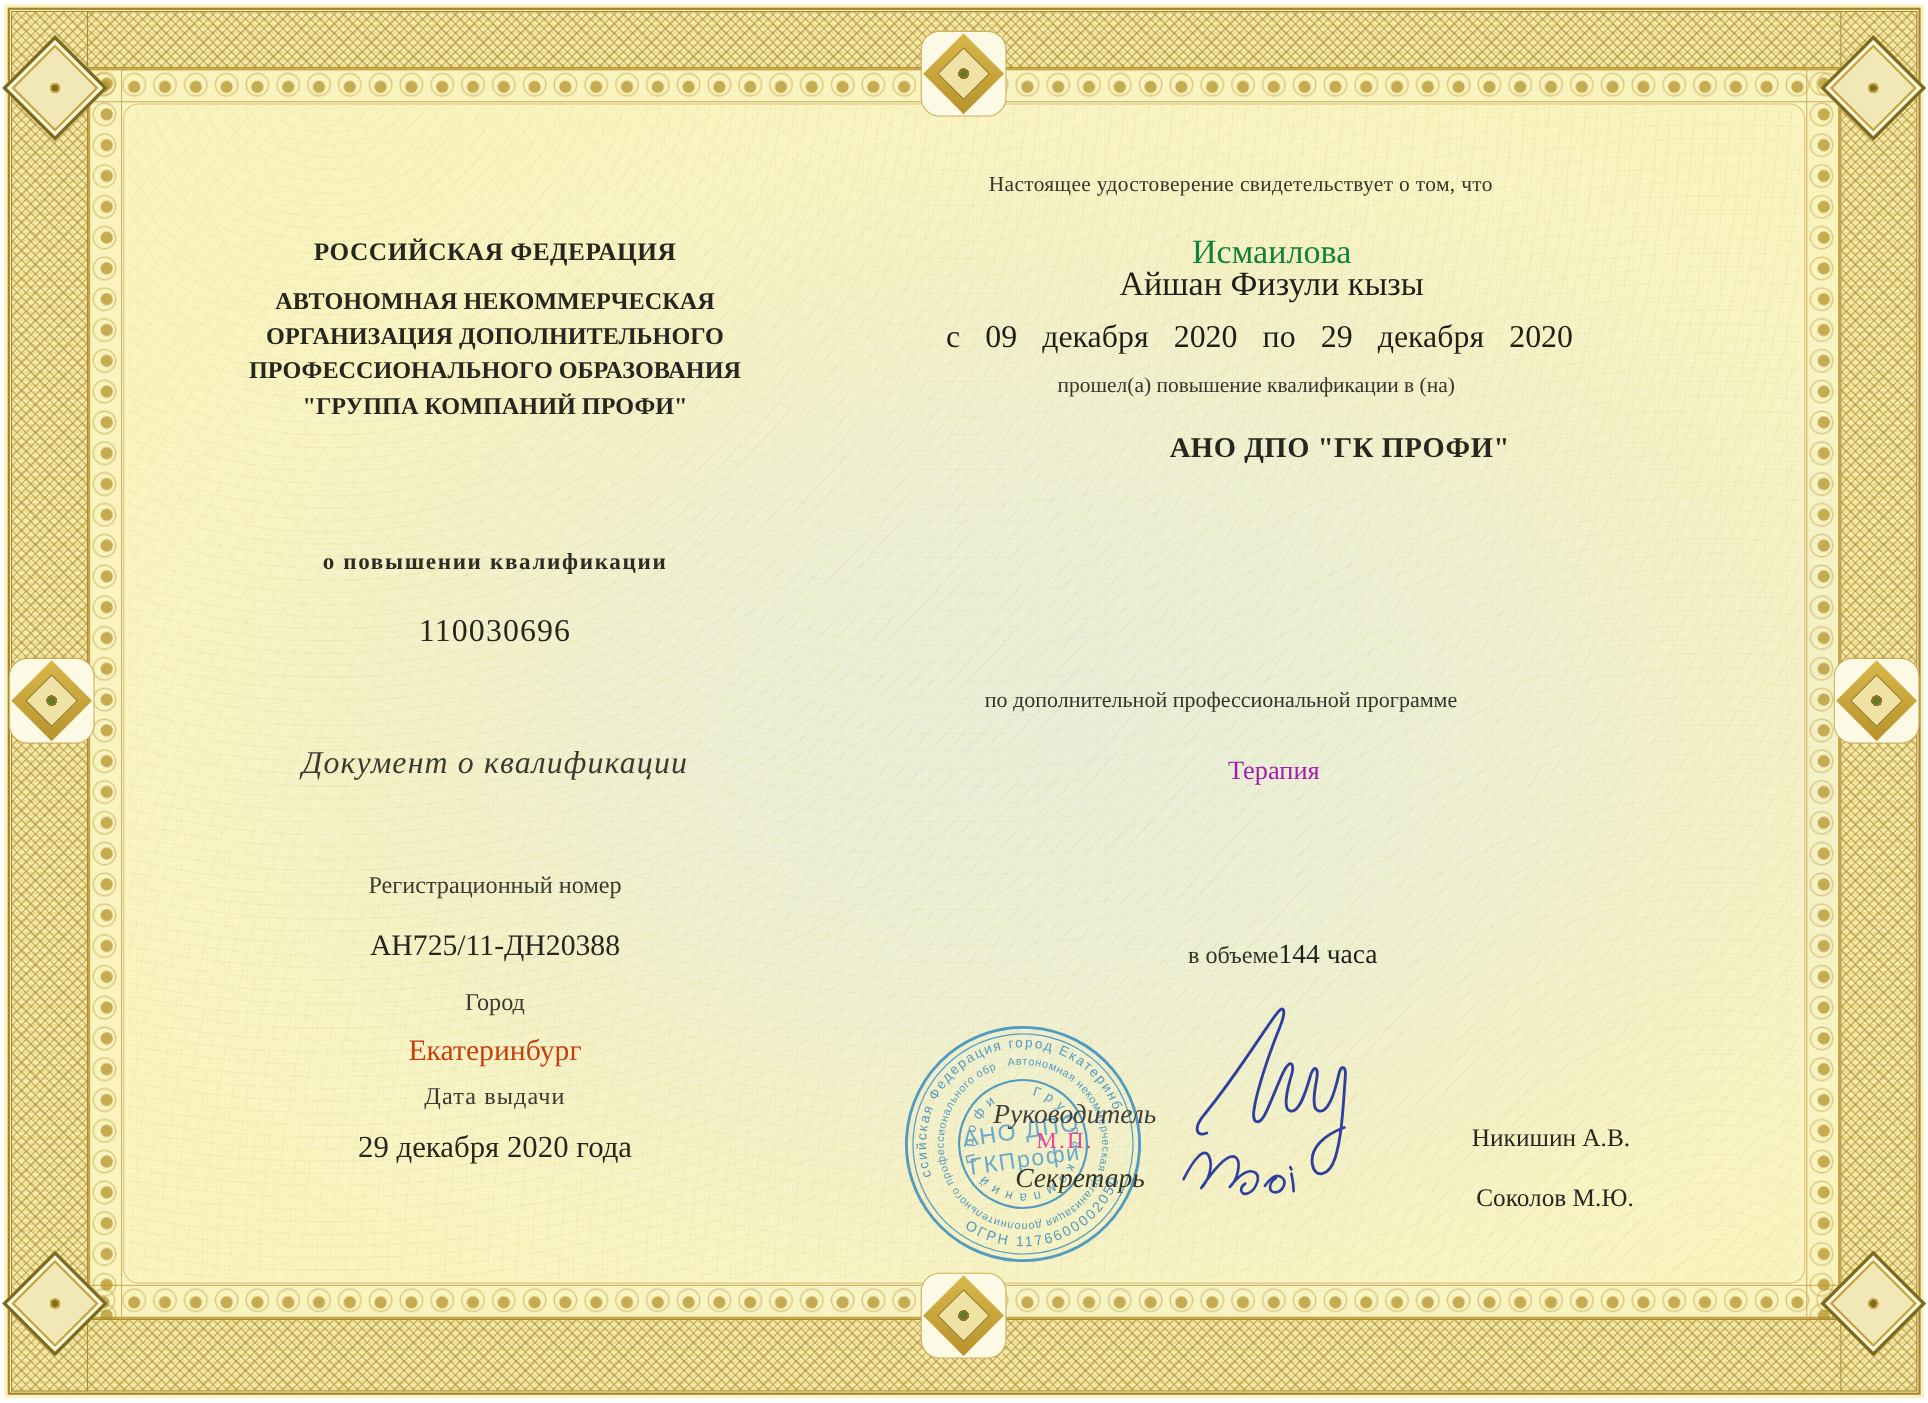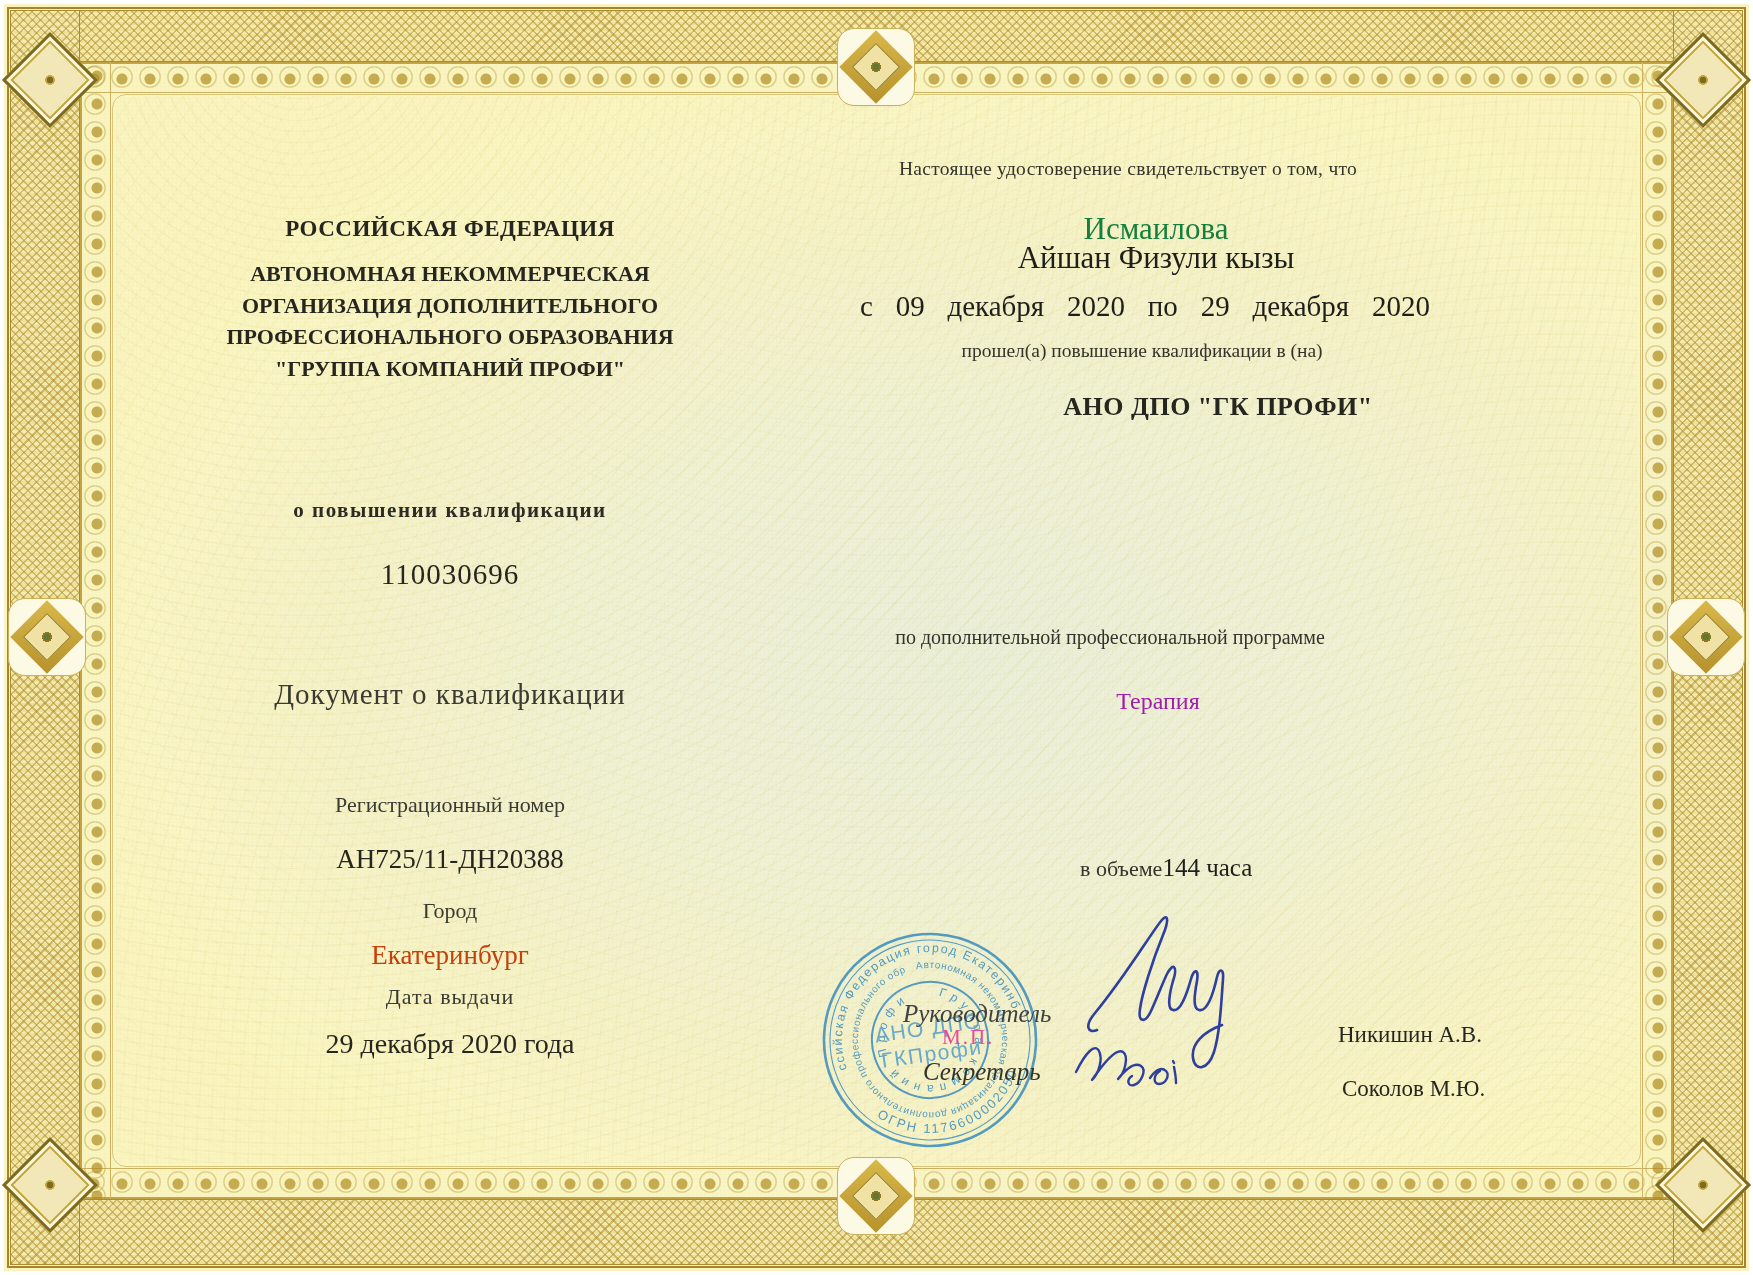--- a/index.html
+++ b/index.html
@@ -85,21 +85,21 @@
 
   
   .abs{position:absolute;}
   .col-left{left:130px; width:640px; text-align:center;}
   .col-right{left:832px; width:648px; text-align:center;}
   .t-country{top:216px; font-size:23px; font-weight:bold; letter-spacing:.5px; color:#26261f;}
   .t-org{top:258px; font-size:22px; font-weight:bold; line-height:1.44; color:#26261f;}
   .t-doctitle{top:422px; font-size:47px; font-weight:bold; letter-spacing:5px; color:#333d33;}
   .t-docsub{top:498px; font-size:21px; font-weight:bold; letter-spacing:1.5px; color:#2c2c24;}
   .t-blank{top:558px; font-size:29px; color:#26261f; letter-spacing:1px;}
-  .t-dockind{top:678px; font-size:29px; color:#3a3a30; letter-spacing:1px;}
+  .t-dockind{top:678px; font-size:29px; font-style:italic; color:#3a3a30; letter-spacing:1px;}
   .t-reglabel{top:792px; font-size:22px; color:#3a3a30;}
   .t-regnum{top:844px; font-size:27px; color:#26261f;}
   .t-citylabel{top:898px; font-size:22px; color:#3a3a30;}
   .t-city{top:940px; font-size:27px; color:#c2410c;}
   .t-datelabel{top:984px; font-size:22px; color:#3a3a30; letter-spacing:1px;}
   .t-issued{top:1028px; font-size:28px; color:#26261f;}
 
   .t-intro{top:158px; font-size:19.5px; color:#33332a; transform:translateX(-28px); letter-spacing:.3px;}
   .t-surname{top:196px; font-size:31px; color:#15803d;margin-top:15px;}
   .t-name{top:240px; font-size:31px; color:#1f1f1a;}

